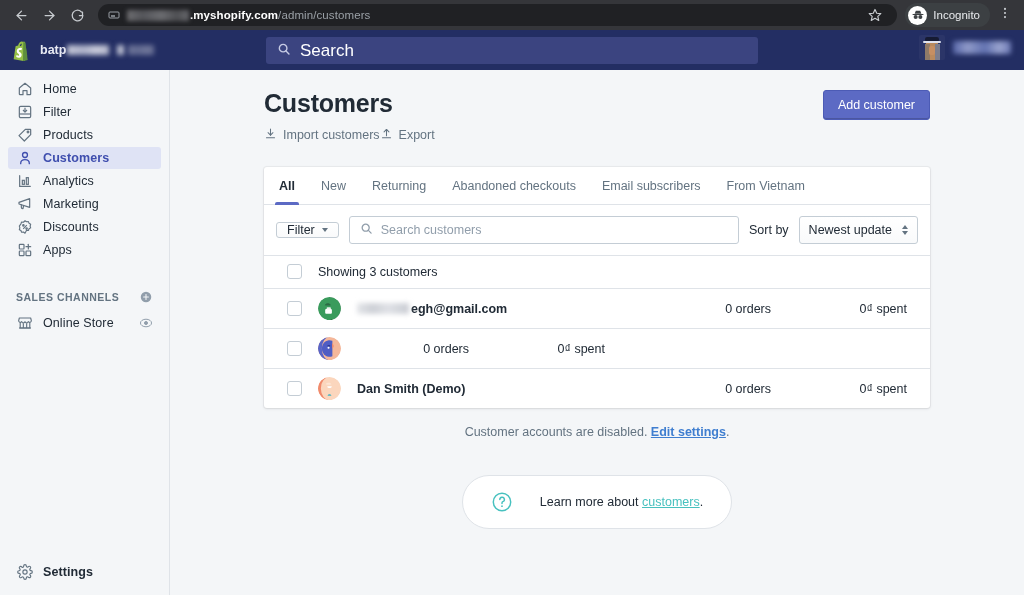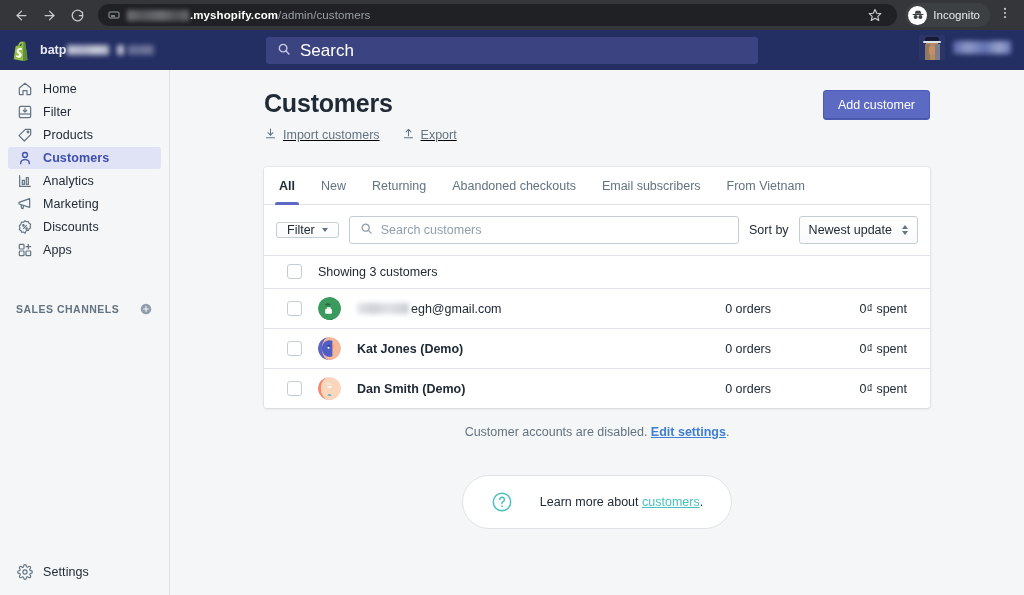--- a/index.html
+++ b/index.html
@@ -147,52 +147,52 @@
   }
   .nav-item + .nav-item { margin-top: 1px; }
   .nav-icon { width: 17px; height: 17px; flex: none; color: #637381; display:flex; align-items:center; justify-content:center; }
   .nav-label { font-size: 12.5px; color: #212b36; letter-spacing: .1px; }
   .nav-item.active { background: #dfe3f5; }
   .nav-item.active .nav-label { color: #3f4eae; font-weight: bold; }
   .nav-item.active .nav-icon { color: #3f4eae; }
   .nav-spacer { height: 20px; }
   .section-head {
     display: flex; align-items: center; justify-content: space-between;
-    height: 20px; margin: 17px 8px; padding: 0 8px;
+    height: 20px; margin: 5px 8px; padding: 0 8px;
   }
   .section-title {
     font-size: 10.5px; color: #637381; font-weight: bold;
     letter-spacing: .5px;
   }
   .section-action { color: #919eab; display:flex; }
   .channel-item {
     display:flex; align-items:center; justify-content: space-between;
     height: 22px; margin: 0 8px; padding: 0 8px;
   }
   .channel-left { display:flex; align-items:center; gap:10px; }
   .channel-eye { color: #919eab; display:flex; }
   .settings-item {
     position: absolute; bottom: 12px; left: 0; right: 0;
     display: flex; align-items: center; gap: 10px;
-    height: 22px; margin: 0 8px; padding: 0 8px;
+    height: 22px; margin: 0 8px; padding: 0 8px; font-weight: bold;
   }
 
   
   .main {
     flex: 1 1 auto;
     background: #f4f6f8;
     overflow: hidden;
     padding: 18px 94px 0 94px;
   }
   .page-head { display: flex; align-items: flex-start; justify-content: space-between; }
   .page-title {
     font-size: 25px; font-weight: bold; color: #212b36;
     letter-spacing: -.2px; line-height: 30px;
   }
-  .page-actions { display: flex; gap: 22px; margin-top: 9px; text-decoration: underline; }
+  .page-actions { display: flex; margin-top: 9px; }
   .page-action {
     display: flex; align-items: center; gap: 6px;
     font-size: 12.5px; color: #637381;
   }
   .btn-primary {
     background: #5c6ac4;
     border: 1px solid #4c5bb5;
     color: #ffffff;
     font-size: 12.5px;
     padding: 7px 14px;
@@ -296,21 +296,21 @@
   }
   .avatar {
     width: 23px; height: 23px; border-radius: 50%;
     flex: none; overflow: hidden;
   }
   .cust-name {
     font-size: 12.5px; color: #212b36; font-weight: bold;
     display: flex; align-items: center;
     flex: 1 1 auto;
   }
-  .cust-name.plain { font-weight: normal; }
+  .cust-name.plain { font-weight: bold; }
   .email-redact {
     display: inline-block; width: 52px; height: 11px;
     background: linear-gradient(90deg,#e3e5e9,#cdd0d6 30%,#dfe1e6 60%,#c9ccd3);
     filter: blur(2.4px); border-radius: 1px;
     margin-right: 2px;
   }
   .cust-orders { width: 112px; text-align: right; font-size: 12.5px; color: #212b36; flex: none; }
   .cust-spent  { width: 120px; text-align: right; font-size: 12.5px; color: #212b36; flex: none; }
 
   .accounts-note {
@@ -544,20 +544,40 @@
       <span class="section-title">SALES CHANNELS</span>
       <span class="section-action">
         <svg width="14" height="14" viewBox="0 0 24 24" fill="currentColor">
             <circle cx="12" cy="12" r="9"></circle>
             <rect x="11.1" y="7" width="1.8" height="10" fill="#f4f6f8" rx=".9"></rect>
             <rect x="7" y="11.1" width="10" height="1.8" fill="#f4f6f8" rx=".9"></rect>
           </svg>
       </span>
     </div>
 
+    <div class="channel-item">
+      <span class="channel-left">
+        <span class="nav-icon">
+          <svg width="16" height="16" viewBox="0 0 24 24" fill="none" stroke="currentColor" stroke-width="1.7" stroke-linejoin="round">
+              <path d="M3.5 4.5h17l1 4a2.5 2.5 0 0 1-4.6 1.3A2.5 2.5 0 0 1 12 9.8a2.5 2.5 0 0 1-4.9 0A2.5 2.5 0 0 1 2.5 8.5z"></path>
+              <path d="M4.8 11v8.5h14.4V11"></path>
+              <line x1="3" y1="19.5" x2="21" y2="19.5"></line>
+              <line x1="9.5" y1="12.5" x2="9.5" y2="19.5"></line>
+              <line x1="14.5" y1="12.5" x2="14.5" y2="19.5"></line>
+            </svg>
+        </span>
+        <span class="nav-label">Online Store</span>
+      </span>
+      <span class="channel-eye">
+        <svg width="14" height="14" viewBox="0 0 24 24" fill="none" stroke="currentColor" stroke-width="1.7">
+            <ellipse cx="12" cy="12" rx="9.5" ry="6.5"></ellipse>
+            <circle cx="12" cy="12" r="2.6" fill="currentColor"></circle>
+          </svg>
+      </span>
+    </div>
 
     <div class="settings-item">
       <span class="nav-icon">
         <svg width="16" height="16" viewBox="0 0 24 24" fill="none" stroke="currentColor" stroke-width="1.7" stroke-linejoin="round">
             <circle cx="12" cy="12" r="3.2"></circle>
             <path d="M19.4 15a1.6 1.6 0 0 0 .3 1.8l.1.1a2 2 0 1 1-2.8 2.8l-.1-.1a1.6 1.6 0 0 0-1.8-.3 1.6 1.6 0 0 0-1 1.5v.2a2 2 0 1 1-4 0v-.1a1.6 1.6 0 0 0-1-1.5 1.6 1.6 0 0 0-1.8.3l-.1.1a2 2 0 1 1-2.8-2.8l.1-.1a1.6 1.6 0 0 0 .3-1.8 1.6 1.6 0 0 0-1.5-1H3a2 2 0 1 1 0-4h.1a1.6 1.6 0 0 0 1.5-1 1.6 1.6 0 0 0-.3-1.8l-.1-.1a2 2 0 1 1 2.8-2.8l.1.1a1.6 1.6 0 0 0 1.8.3H9a1.6 1.6 0 0 0 1-1.5V3a2 2 0 1 1 4 0v.1a1.6 1.6 0 0 0 1 1.5 1.6 1.6 0 0 0 1.8-.3l.1-.1a2 2 0 1 1 2.8 2.8l-.1.1a1.6 1.6 0 0 0-.3 1.8V9a1.6 1.6 0 0 0 1.5 1h.2a2 2 0 1 1 0 4H21a1.6 1.6 0 0 0-1.5 1z"></path>
           </svg>
       </span>
       <span class="nav-label">Settings</span>
     </div>
@@ -658,21 +678,20 @@
         <span class="avatar">
           <svg width="23" height="23" viewBox="0 0 24 24">
             <circle cx="12" cy="12" r="12" fill="#f4b79a"></circle>
             <path d="M12 0A12 12 0 0 0 12 24a8 12 0 0 1 0-24z" fill="#5865c8"></path>
             <path d="M4 12a8 9 0 0 1 11-8v16A8 9 0 0 1 4 12z" fill="#4f5dc4"></path>
             <path d="M9.5 9.5c.6-1.6 3-1.6 3.6 0-1.2.5-2.4.5-3.6 0z" fill="#2f3a8c"></path>
             <circle cx="11" cy="11.2" r="1.1" fill="#ffffff"></circle>
             <path d="M14.5 6.5c2.4 1.4 2.5 4.2.4 5.4z" fill="#f08a6c"></path>
           </svg>
         </span>
-        <span class="cust-name">Kat Jones (Demo)</span>
         <span class="cust-orders">0 orders</span>
         <span class="cust-spent">0₫ spent</span>
       </div>
 
       <div class="cust-row">
         <span class="cbox"></span>
         <span class="avatar">
           <svg width="23" height="23" viewBox="0 0 24 24">
             <circle cx="12" cy="12" r="12" fill="#fbd6bd"></circle>
             <path d="M12 0A12 12 0 0 0 12 24 9 12 0 0 1 12 0z" fill="#f08a6c"></path>

